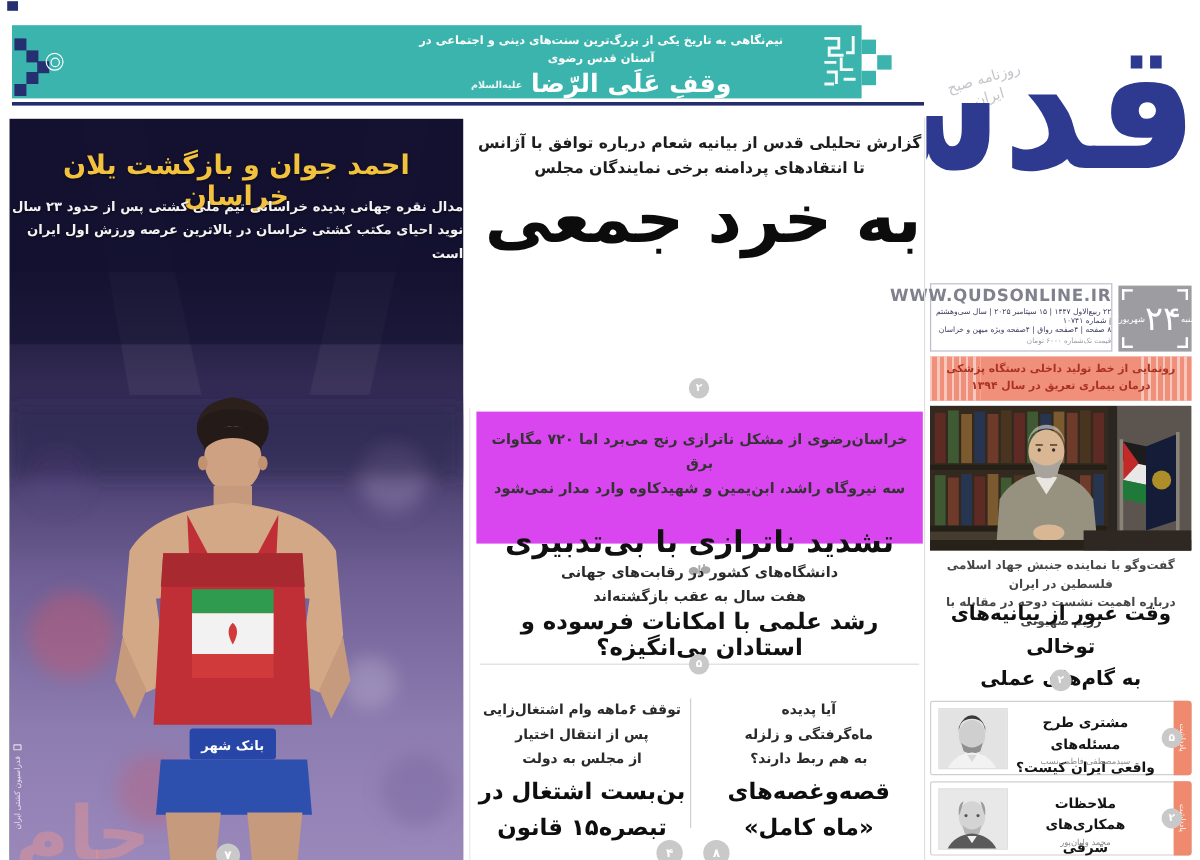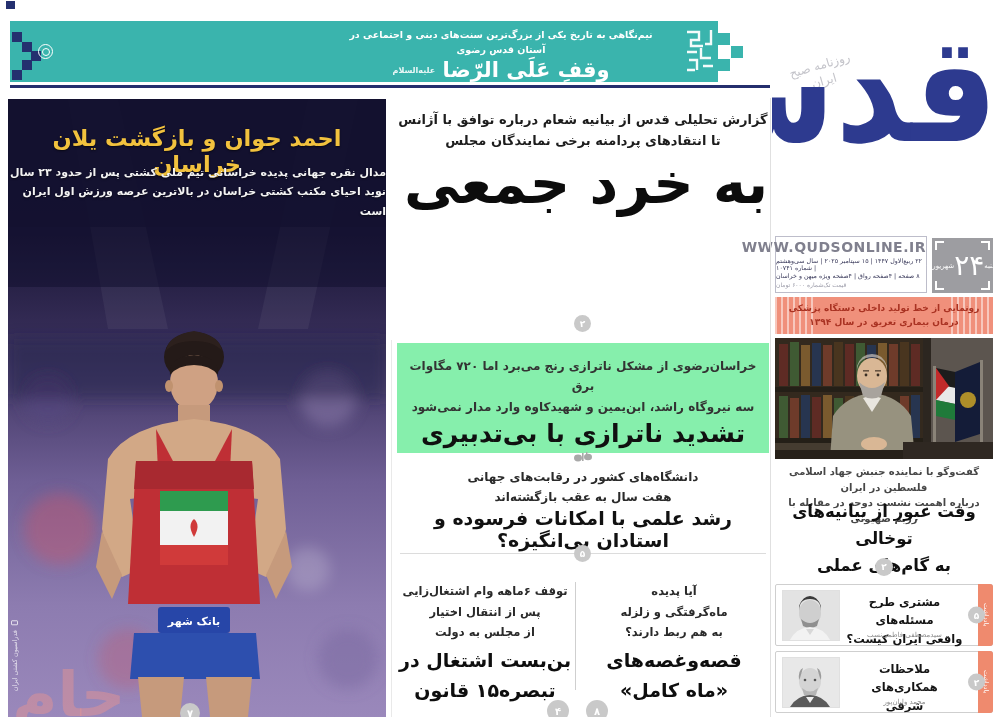--- a/index.html
+++ b/index.html
@@ -21,21 +21,21 @@
   .corner-dot { left:6px; top:1px; width:9px; height:8px; background:#24306f; }
 
   
   .logo-zone { left:772px; top:0; width:228px; height:233px; overflow:hidden; }
   .logo-word { position:absolute; right:2px; top:-12px; width:226px; text-align:center;
                font-size:132px; font-weight:bold; color:#2d3a8f; line-height:1.55;
                transform:scaleY(1.12); }
   .tagline { position:absolute; left:10px; top:58px; width:80px; color:#c4c4ca; font-size:12px;
              transform:rotate(-16deg); text-align:center; line-height:1.3; }
   .info-box { left:775px; top:236px; width:152px; height:57px; border:1px solid #bdbdca;
-              text-align:left; padding-top:2px; }
+              text-align:right; padding-top:2px; }
   .website { font-size:14px; font-weight:bold; color:#80808e; letter-spacing:.5px; }
   .info-line1 { font-size:6.3px; color:#39395a; margin-top:2px; }
   .info-line2 { font-size:6.3px; color:#39395a; margin-top:1px; }
   .info-line3 { font-size:6px; color:#9b9ba8; margin-top:2px; }
   .date-badge { left:932px; top:238px; width:61px; height:55px; background:#9d9da1; color:#fff;
                 display:flex; align-items:center; justify-content:center; }
   .db-weekday { font-size:7px; } .db-day { font-size:28px; font-weight:normal; line-height:1; }
   .db-month { font-size:7px; } .db-year { font-size:5.5px; opacity:.9; }
   .corner { position:absolute; width:9px; height:9px; border:2px solid #fff; }
   .corner.tl { left:3px; top:3px; border-right:none; border-bottom:none; }
@@ -49,24 +49,24 @@
 
   
   .badge { border-radius:50%; background:#c9c9c9; color:#fff; display:flex; align-items:center;
            justify-content:center; font-weight:bold; }
 
   
   .kicker { text-align:center; color:#1d1d1d; font-weight:bold; }
   .lead-kicker { left:398px; top:109px; width:370px; font-size:13px; line-height:1.65; }
   .lead-headline { left:398px; top:146px; width:370px; font-size:56px;
                    font-weight:bold; color:#0c0c0c; line-height:1.37; letter-spacing:-1px; }
-  .gray-box { left:397px; top:343px; width:372px; height:110px; background:#86efac; text-align:center;
+  .gray-box { left:397px; top:343px; width:372px; height:110px; background:#d946ef; text-align:center;
               padding-top:13px; }
   .gray-box .kicker2 { font-size:12px; color:#333; line-height:1.7; font-weight:bold; }
-  .gray-box .headline2 { font-size:25px; font-weight:bold; color:#101010; margin-top:2px; }
+  .gray-box .headline2 { font-size:25px; font-weight:bold; color:#101010; margin-top:20px; }
   .science-kicker { left:398px; top:468px; width:370px; font-size:12px; line-height:1.65; color:#2a2a2a; }
   .science-headline { left:398px; top:507px; width:370px; text-align:center; font-size:19px;
                       font-weight:bold; color:#111; }
   .bottom-col { text-align:center; }
   .bottom-kicker { font-size:11.5px; color:#2a2a2a; line-height:1.8; font-weight:bold; }
   .bottom-headline { font-size:19px; font-weight:bold; color:#0e0e0e; line-height:1.55; margin-top:3px; }
 
   
   .med-banner { left:775px; top:297px; width:218px; height:37px; background:#f0907b; overflow:hidden; }
   .med-stripes { position:absolute; top:0; width:42px; height:100%;

